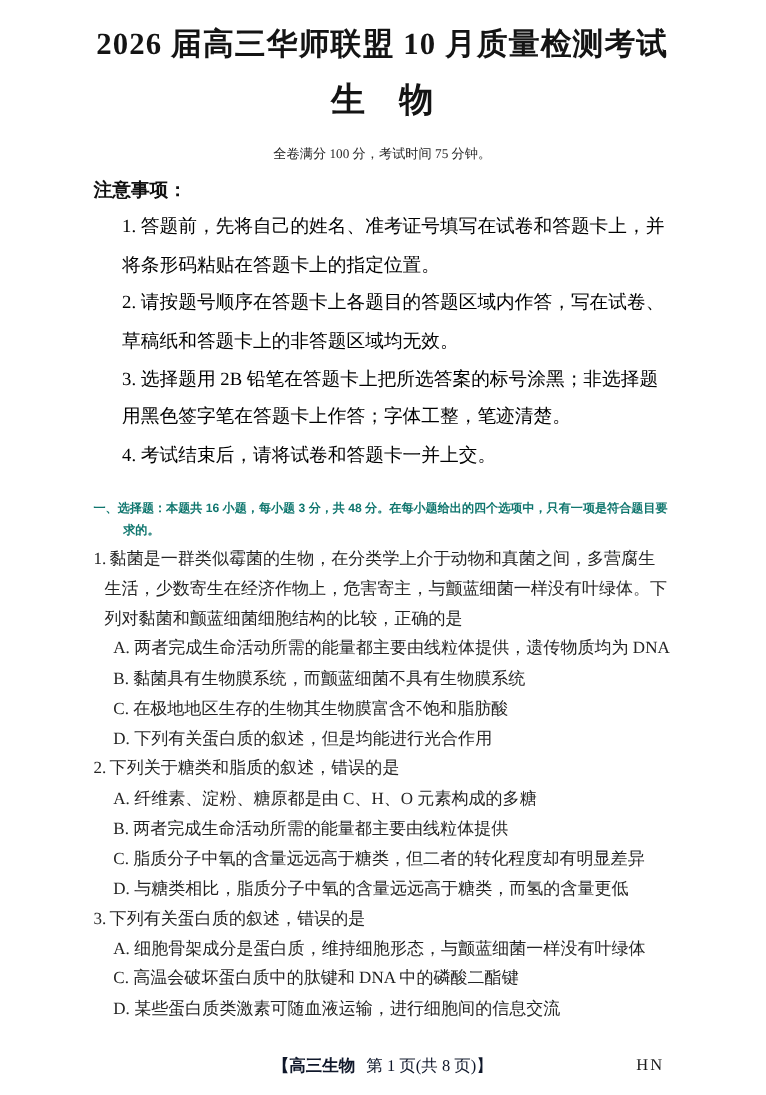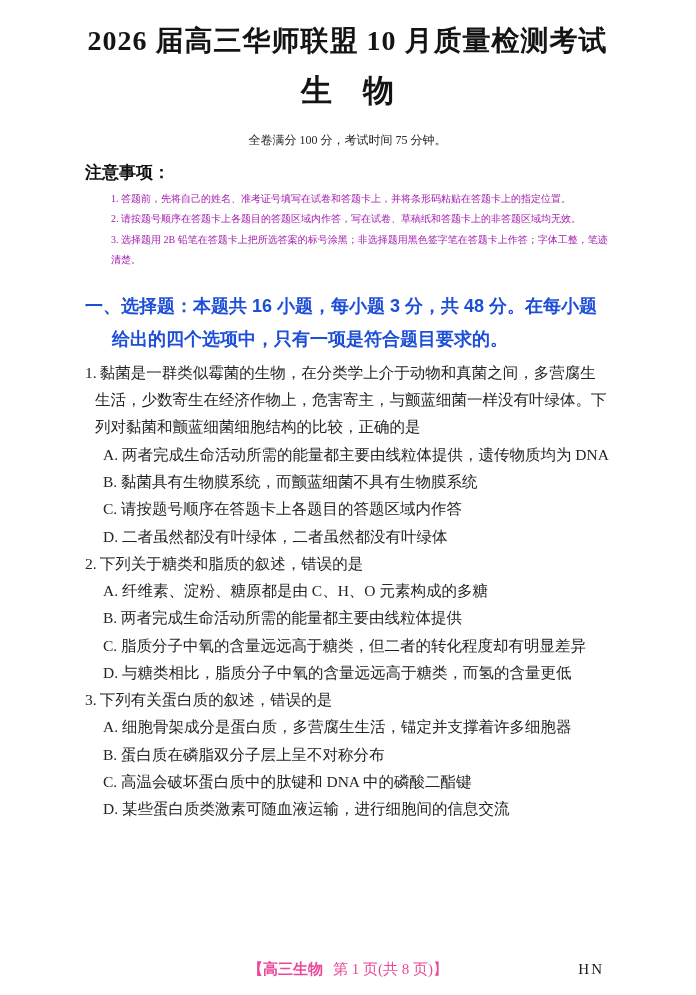--- a/index.html
+++ b/index.html
@@ -48,29 +48,29 @@
     color: #111111;
     margin-top: 13px;
     line-height: 1.3;
   }
   .notice-list {
     list-style: none;
     margin: 5px 0 0 26px;
     padding: 0;
   }
   .notice-list li {
-    font-size: 10px;
+    font-size: 17px;
     line-height: 2.04;
-    color: #a21caf;
+    color: #000000;
   }
   .section-heading {
     font-family: "Liberation Sans", sans-serif;
     font-weight: 700;
-    font-size: 18px;
-    color: #1d4ed8;
+    font-size: 11px;
+    color: #0f766e;
     line-height: 1.82;
     margin-top: 20px;
     padding-left: 27px;
     text-indent: -27px;
   }
   .questions {
     margin-top: 3px;
   }
   .question {
     font-size: 15.5px;
@@ -87,21 +87,21 @@
   .q-option {
     margin-left: 18px;
   }
   .footer-center {
     position: absolute;
     left: 0;
     bottom: 16px;
     width: 100%;
     text-align: center;
     font-size: 15px;
-    color: #ec4899;
+    color: #0f172a;
   }
   .footer-booklet {
     font-family: "Liberation Sans", sans-serif;
     font-weight: 700;
   }
   .footer-page {
     margin-left: 10px;
   }
   .footer-code {
     position: absolute;
@@ -121,52 +121,52 @@
     <div class="exam-title">2026 届高三华师联盟 10 月质量检测考试</div>
     <div class="exam-subject">生　物</div>
     <div class="exam-info">全卷满分 100 分，考试时间 75 分钟。</div>
   </div>
 
   <div class="notice-heading">注意事项：</div>
   <ul class="notice-list">
     <li>1. 答题前，先将自己的姓名、准考证号填写在试卷和答题卡上，并将条形码粘贴在答题卡上的指定位置。</li>
     <li>2. 请按题号顺序在答题卡上各题目的答题区域内作答，写在试卷、草稿纸和答题卡上的非答题区域均无效。</li>
     <li>3. 选择题用 2B 铅笔在答题卡上把所选答案的标号涂黑；非选择题用黑色签字笔在答题卡上作答；字体工整，笔迹清楚。</li>
+    <li>4. 考试结束后，请将试卷和答题卡一并上交。</li>
   </ul>
 
   <div class="section-heading">一、选择题：本题共 16 小题，每小题 3 分，共 48 分。在每小题给出的四个选项中，只有一项是符合题目要求的。</div>
 
   <div class="questions">
 
     <div class="question">
       <div class="q-stem">
         <span class="q-num">1.</span><span>黏菌是一群类似霉菌的生物，在分类学上介于动物和真菌之间，多营腐生生活，少数寄生在经济作物上，危害寄主，与颤蓝细菌一样没有叶绿体。下列对黏菌和颤蓝细菌细胞结构的比较，正确的是</span>
       </div>
       <div class="q-option">A. 两者完成生命活动所需的能量都主要由线粒体提供，遗传物质均为 DNA</div>
       <div class="q-option">B. 黏菌具有生物膜系统，而颤蓝细菌不具有生物膜系统</div>
-      <div class="q-option">C. 请按题号顺序在答题卡上各题目的答题区域内作答</div>
-      <div class="q-option">D. 二者虽然都没有叶绿体，二者虽然都没有叶绿体</div>
+      <div class="q-option">C. 在极地地区生存的生物其生物膜富含不饱和脂肪酸</div>
+      <div class="q-option">D. 下列有关蛋白质的叙述，但是均能进行光合作用</div>
     </div>
 
     <div class="question">
       <div class="q-stem">
         <span class="q-num">2.</span><span>下列关于糖类和脂质的叙述，错误的是</span>
       </div>
       <div class="q-option">A. 纤维素、淀粉、糖原都是由 C、H、O 元素构成的多糖</div>
       <div class="q-option">B. 两者完成生命活动所需的能量都主要由线粒体提供</div>
       <div class="q-option">C. 脂质分子中氧的含量远远高于糖类，但二者的转化程度却有明显差异</div>
       <div class="q-option">D. 与糖类相比，脂质分子中氧的含量远远高于糖类，而氢的含量更低</div>
     </div>
 
     <div class="question">
       <div class="q-stem">
         <span class="q-num">3.</span><span>下列有关蛋白质的叙述，错误的是</span>
       </div>
-      <div class="q-option">A. 细胞骨架成分是蛋白质，多营腐生生活，锚定并支撑着许多细胞器</div>
-      <div class="q-option">B. 蛋白质在磷脂双分子层上呈不对称分布</div>
+      <div class="q-option">A. 细胞骨架成分是蛋白质，维持细胞形态，与颤蓝细菌一样没有叶绿体</div>
       <div class="q-option">C. 高温会破坏蛋白质中的肽键和 DNA 中的磷酸二酯键</div>
       <div class="q-option">D. 某些蛋白质类激素可随血液运输，进行细胞间的信息交流</div>
     </div>
 
   </div>
 
   <div class="footer-center">
     <span class="footer-booklet">【高三生物</span><span class="footer-page">第 1 页(共 8 页)】</span>
   </div>
   <div class="footer-code">HN</div>

